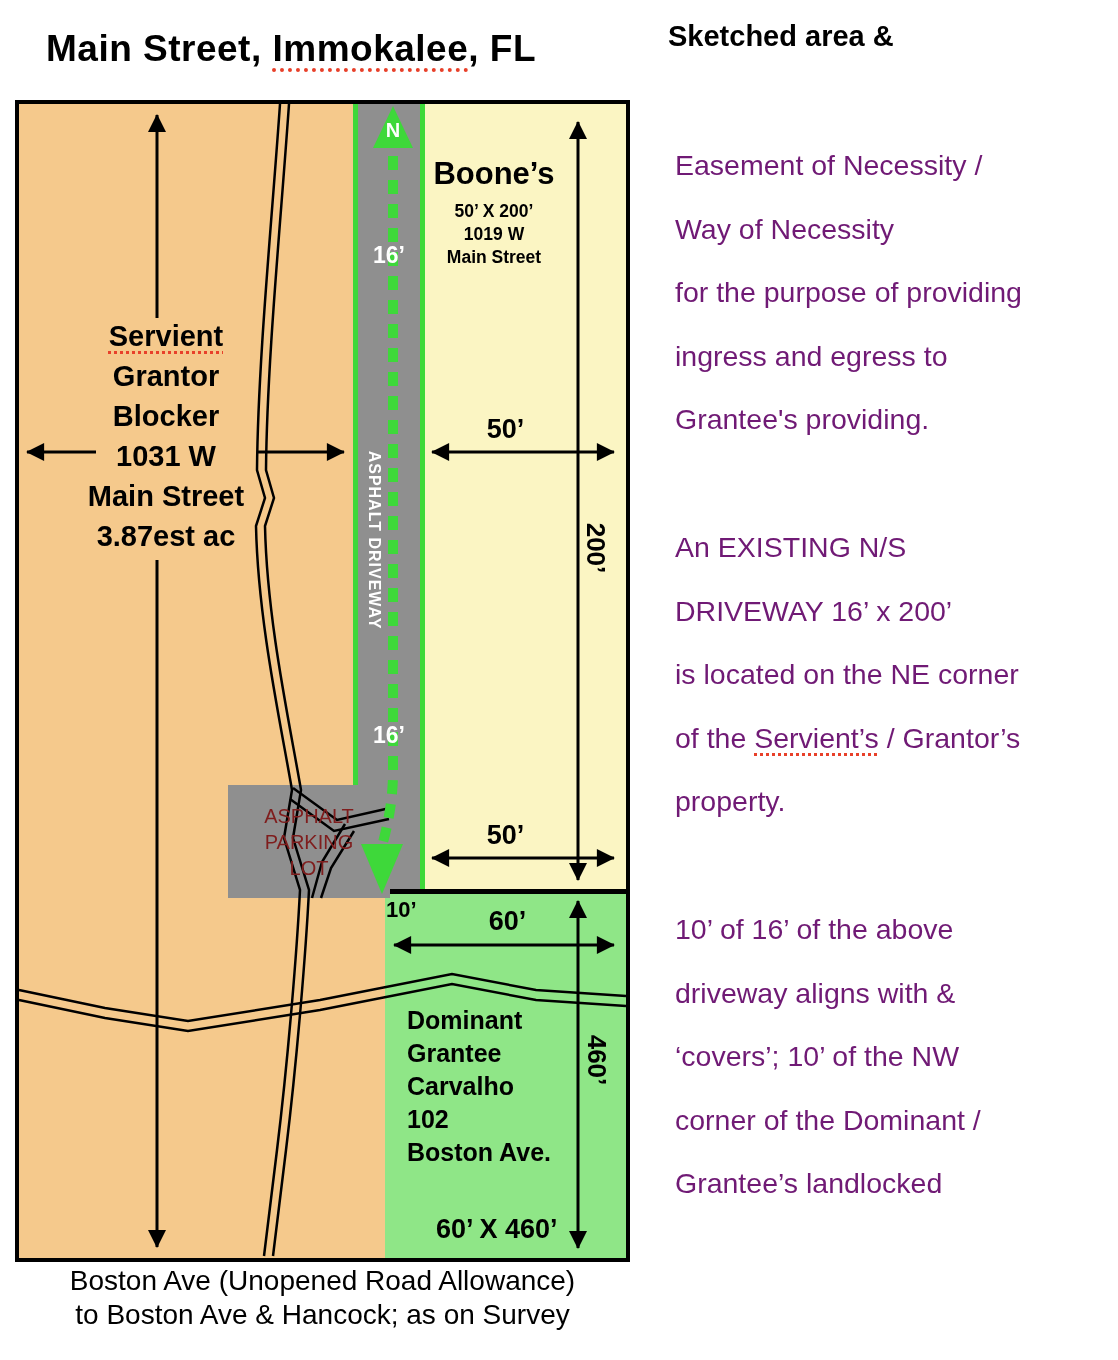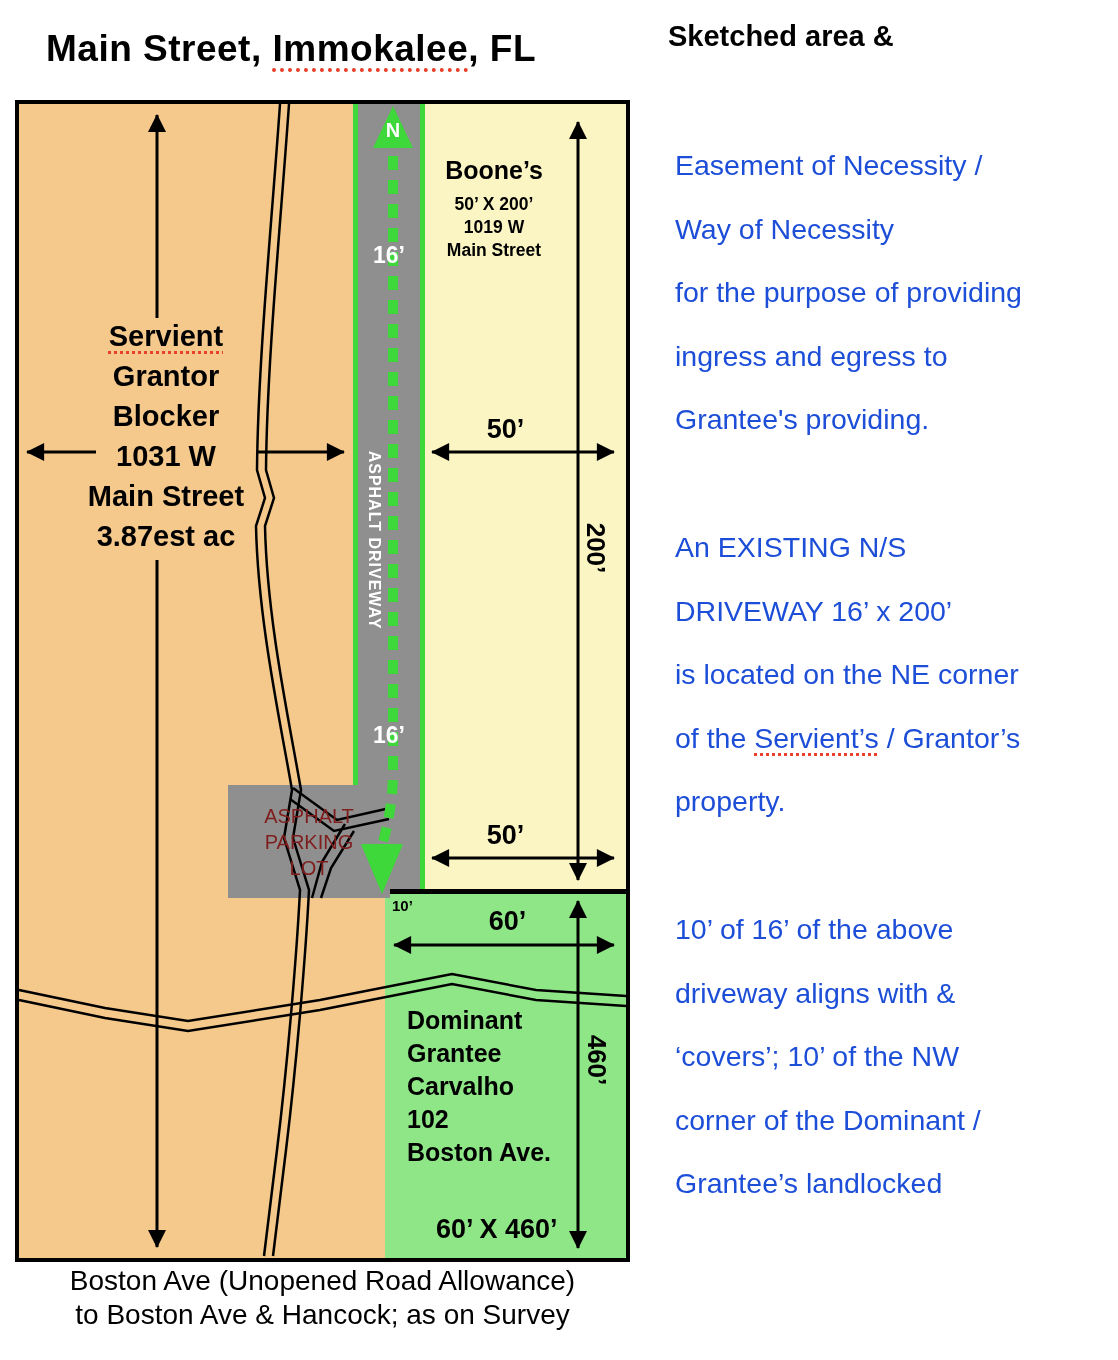--- a/index.html
+++ b/index.html
@@ -21,46 +21,46 @@
   .grantee-fill { left:385px; top:889px; width:241px; height:369px; background:#8fe687; border-top:5px solid #000; z-index:2; }
   .strip        { left:353px; top:104px; width:72px;  height:785px; background:#8f8f8f;
                   border-left:5px solid #3ed83a; border-right:5px solid #3ed83a; z-index:3; }
   .parking      { left:228px; top:785px; width:162px; height:113px; background:#8f8f8f; z-index:4; }
 
   svg.overlay { left:0; top:0; z-index:5; pointer-events:none; }
 
   
   .lbl { z-index:10; }
   .boones-text { left:427px; top:156px; width:134px; text-align:center; }
-  .boones-name { font-size:25px; font-weight:bold; margin-bottom:8px; }
+  .boones-name { font-size:31px; font-weight:bold; margin-bottom:8px; }
   .boones-sub  { font-size:17.5px; font-weight:bold; line-height:23px; }
 
   .n-label   { left:379px; top:119px; width:28px; text-align:center; color:#fff; font-size:20px; font-weight:bold; }
   .w16a      { left:363px; top:242px; width:52px; text-align:center; color:#fff; font-size:23px; font-weight:bold; }
   .w16b      { left:363px; top:722px; width:52px; text-align:center; color:#fff; font-size:23px; font-weight:bold; }
   .drv-label { left:271px; top:528px; width:200px; height:24px; text-align:center; transform:rotate(90deg);
                color:#fff; font-size:16px; font-weight:bold; letter-spacing:1px; }
 
   .servient-text { left:56px; top:316px; width:220px; text-align:center; font-size:29px; font-weight:bold; line-height:40px; }
 
   .parking-text { left:228px; top:803px; width:162px; text-align:center; color:#7f1d1d; font-size:20px; line-height:26px; }
 
   .d50top { left:458px; top:414px; width:95px; text-align:center; font-size:27px; font-weight:bold; }
   .d200   { left:546px; top:533px; width:100px; height:30px; text-align:center; font-size:26px; font-weight:bold; transform:rotate(90deg); }
   .d50mid { left:458px; top:820px; width:95px; text-align:center; font-size:27px; font-weight:bold; }
-  .d10    { left:386px; top:897px; width:44px; font-size:15px; font-weight:bold;margin-left:6px; }
+  .d10    { left:386px; top:897px; width:44px; font-size:22px; font-weight:bold; }
   .d60    { left:460px; top:906px; width:95px; text-align:center; font-size:27px; font-weight:bold; }
   .d460   { left:547px; top:1045px; width:100px; height:30px; text-align:center; font-size:26px; font-weight:bold; transform:rotate(90deg); }
 
   .grantee-text { left:407px; top:1004px; width:185px; font-size:25px; font-weight:bold; line-height:33px; }
   .grantee-size { left:436px; top:1214px; font-size:27px; font-weight:bold; }
 
   .caption { left:15px; top:1264px; width:615px; text-align:center; font-size:28px; line-height:34px; }
 
-  .notes { color:#1d4ed8; font-size:28.5px; z-index:10; }
+  .notes { color:#701a75; font-size:28.5px; z-index:10; }
   .notes .line { height:63.5px; line-height:63.5px; white-space:nowrap; }
   .p1 { left:675px; top:134px; }
   .p2 { left:675px; top:516px; }
   .p3 { left:675px; top:898px; }
 </style>
 </head>
 <body>
 
 <div class="page">
 

